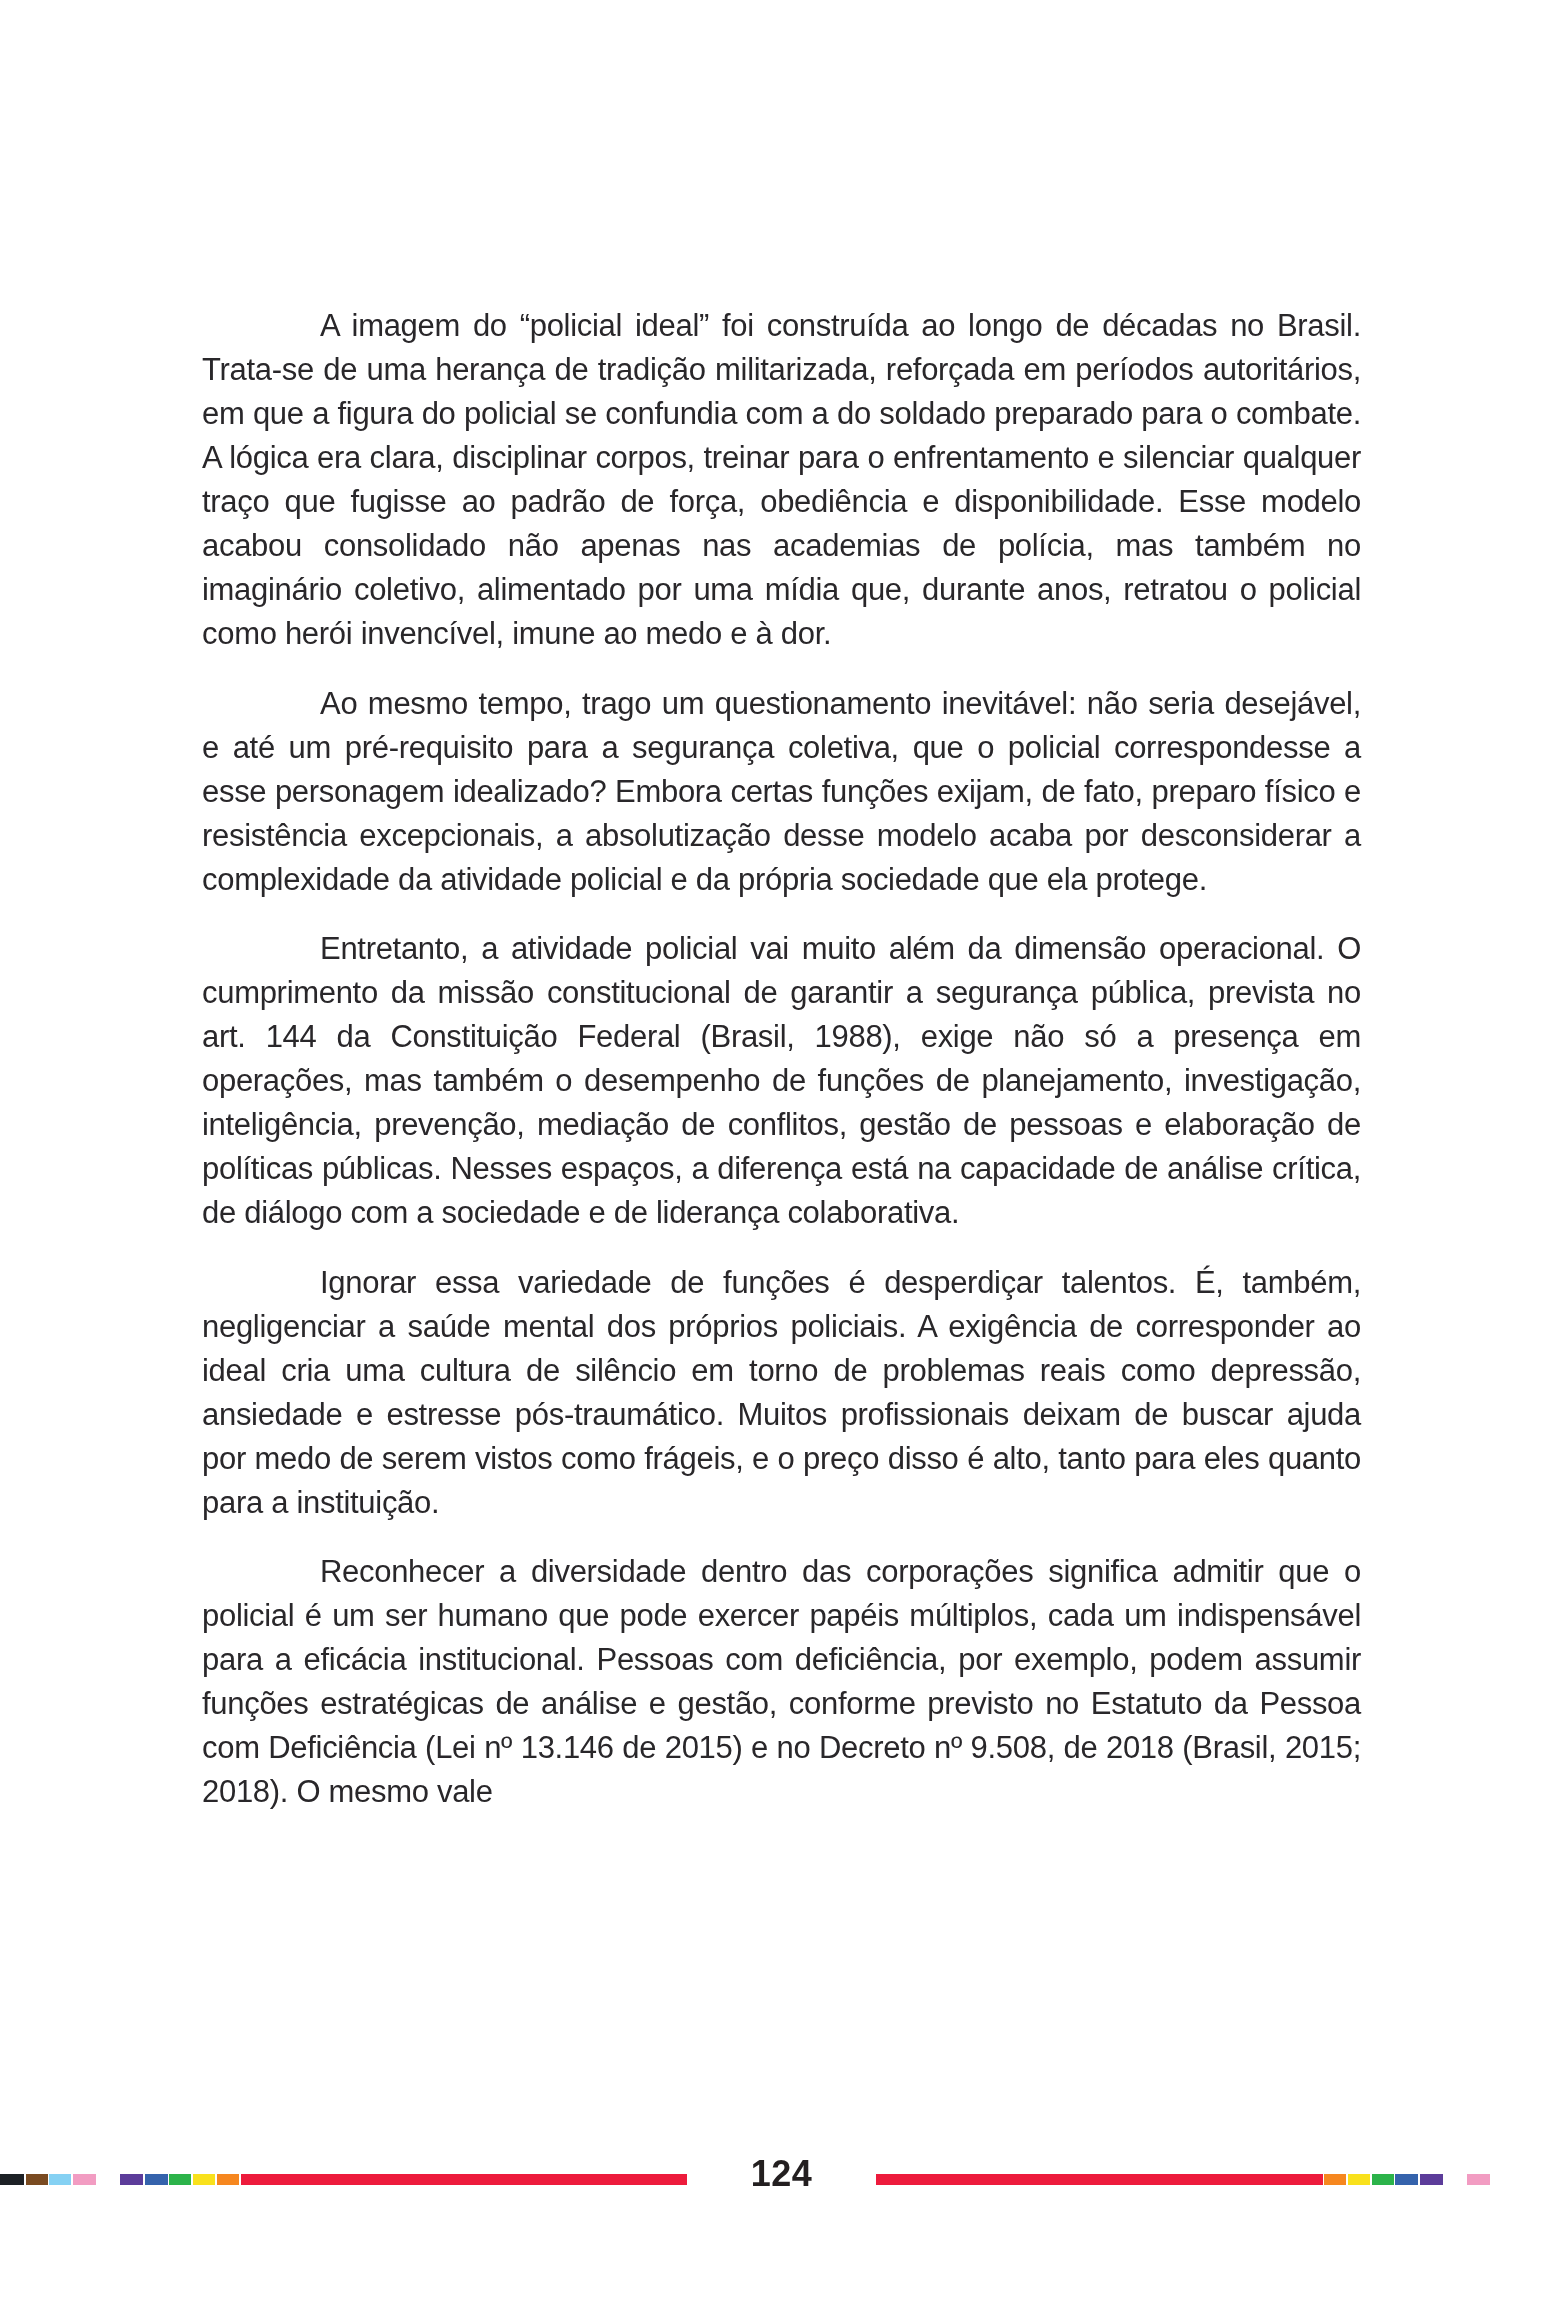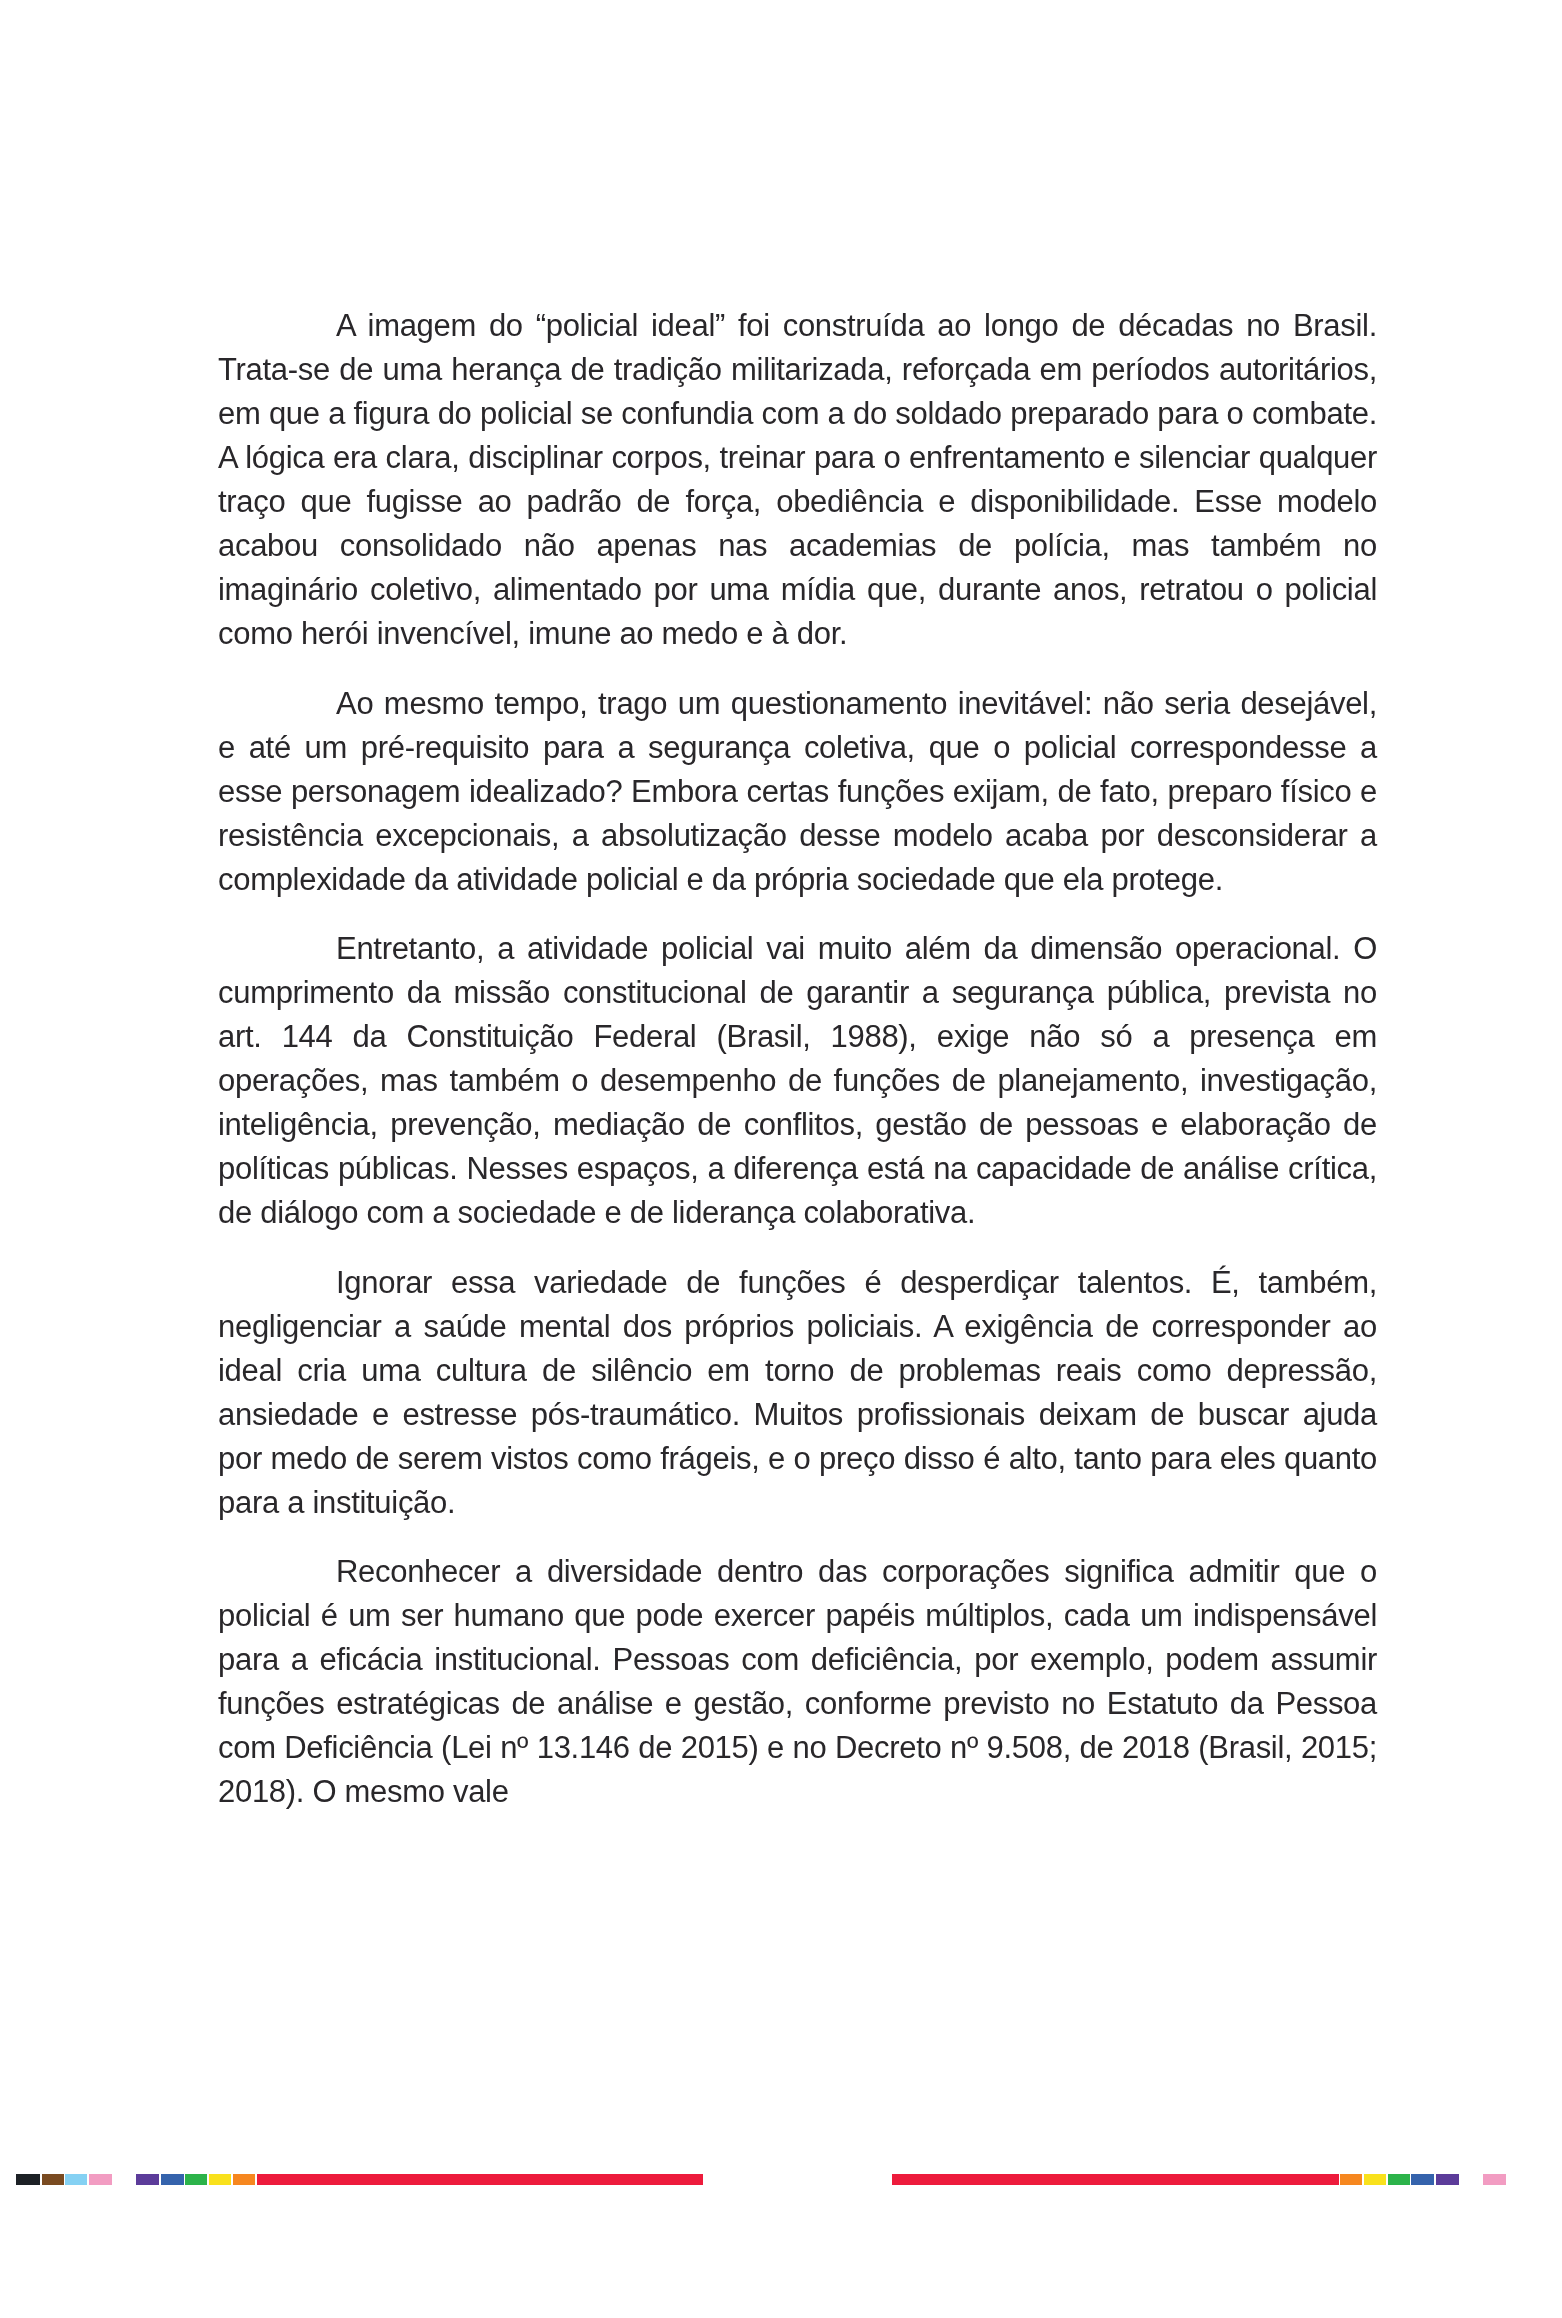--- a/index.html
+++ b/index.html
@@ -7,21 +7,20 @@
     padding: 0;
     background: #ffffff;
   }
   .page {
     position: relative;
     width: 1492px;
     height: 2319px;
     background: #ffffff;
     overflow: hidden;
     font-family: "Liberation Sans", "DejaVu Sans", sans-serif;
-    margin-left: 16px;
   }
   .body-text {
     position: absolute;
     left: 202px;
     top: 304px;
     width: 1159px;
   }
   .body-text p {
     margin: 0 0 25.6px 0;
     font-size: 31px;
@@ -96,15 +95,16 @@
     <span class="seg w26" style="background-color: rgb(44, 179, 74);"></span>
     <span class="seg w27" style="background-color: rgb(53, 99, 172);"></span>
     <span class="seg w27" style="background-color: rgb(92, 60, 154);"></span>
     <span class="gap28"></span>
     <span class="seg w27" style="background-color: rgb(242, 156, 194);"></span>
     <span class="seg w26" style="background-color: rgb(133, 209, 243);"></span>
     <span class="seg w26" style="background-color: rgb(122, 75, 33);"></span>
     <span class="seg w28" style="background-color: rgb(29, 33, 38);"></span>
   </div>
 
+  <div class="page-number">124</div>
 
 </div>
 
 
 </body></html>

